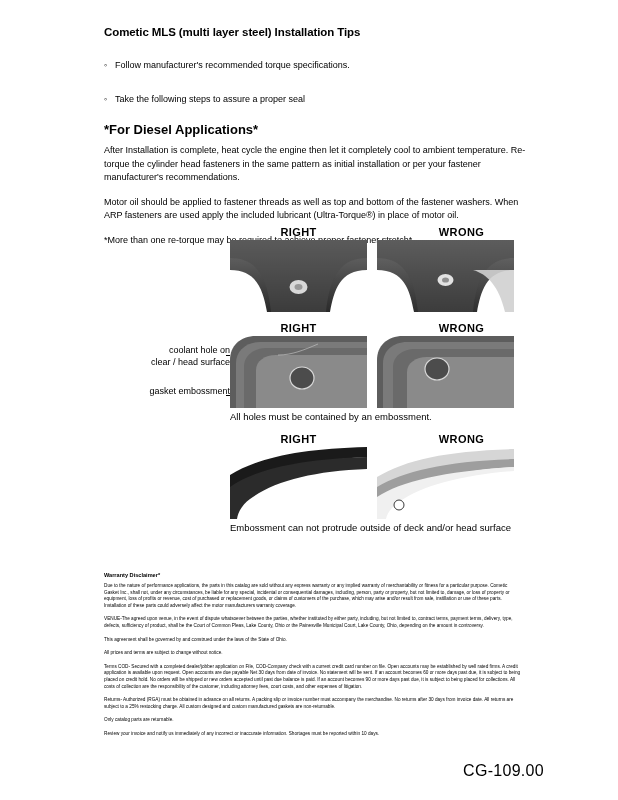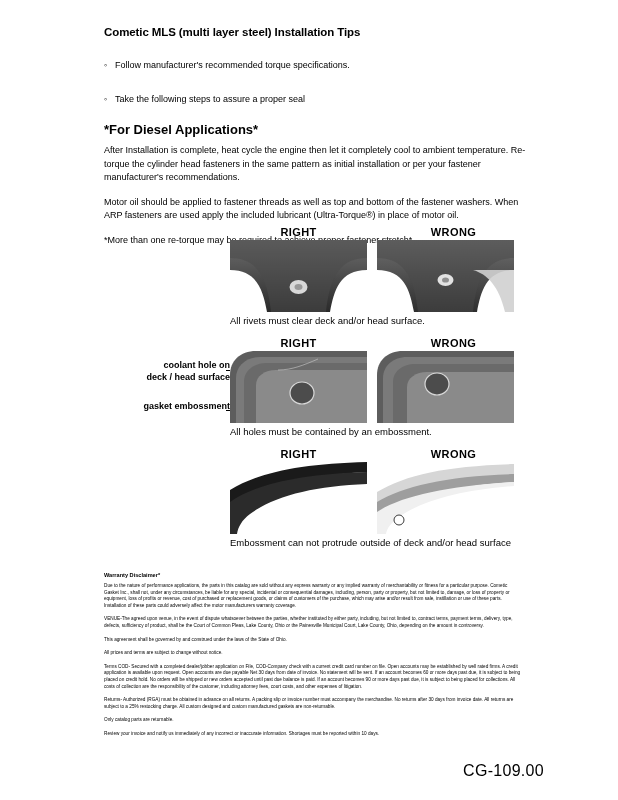--- a/index.html
+++ b/index.html
@@ -91,21 +91,21 @@
     left: 104px;
     top: 226px;
     width: 432px;
   }
   .fig-group {
     position: relative;
     margin-bottom: 4px;
   }
   .fig-head {
     display: flex;
-    gap: 18px;
+    gap: 26px;
     margin-left: 126px;
   }
   .fig-head .lbl {
     width: 137px;
     text-align: center;
     font-size: 11px;
     font-weight: bold;
     letter-spacing: 0.4px;
     padding-bottom: 2px;
   }
@@ -129,21 +129,20 @@
 
   
   .callouts {
     position: absolute;
     left: 0;
     top: 22px;
     width: 126px;
     text-align: right;
     font-size: 9px;
     line-height: 12px;
-    font-weight: bold;
   }
   .callout-line {
     position: absolute;
     background: #000;
     height: 1px;
   }
   .callout-diag {
     position: absolute;
     background: #000;
     height: 1px;
@@ -234,27 +233,26 @@
             </defs>
             <rect x="0" y="0" width="137" height="72" fill="#ffffff"></rect>
             <path d="M0,0 H137 V30 C110,30 104,50 100,72 H37 C33,50 27,30 0,30 Z" fill="url(#g2)"></path>
             <path d="M0,0 H137 V18 C112,18 100,34 96,72 H41 C37,34 25,18 0,18 Z" fill="#4a4a4a" opacity="0.5"></path>
             <ellipse cx="68.5" cy="40" rx="8" ry="6" fill="#e2e2e2"></ellipse>
             <ellipse cx="68.5" cy="40" rx="3.5" ry="2.6" fill="#8f8f8f"></ellipse>
             <path d="M96,30 C110,34 122,46 128,72 L137,72 V30 Z" fill="#d0d0d0" opacity="0.9"></path>
           </svg>
         </div>
       </div>
-      <div class="fig-caption">All rivets must clear deck and/or head surface.</div>
     </div>
 
     <div class="fig-group" style="margin-top:10px;">
       <div class="callouts">
         <div>coolant hole on</div>
-        <div>deck / head surface</div>
+        <div>clear / head surface</div>
         <div style="height:17px"></div>
         <div>gasket embossment</div>
       </div>
 
       <div class="callout-line" style="left:122px; top:33px; width:42px;"></div>
       <div class="callout-diag" style="left:164px; top:33px; width:26px; transform:rotate(18deg);"></div>
       <div class="callout-line" style="left:122px; top:73px; width:72px;"></div>
 
       <div class="fig-head">
         <div class="lbl">RIGHT</div>

